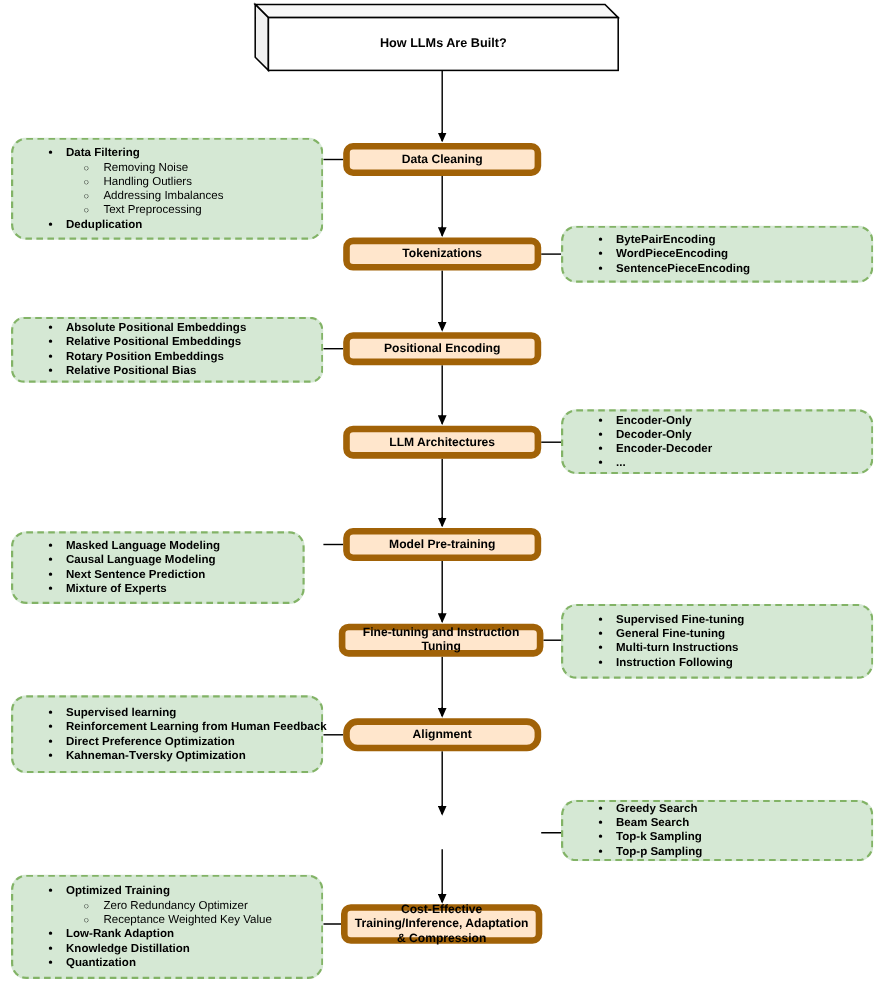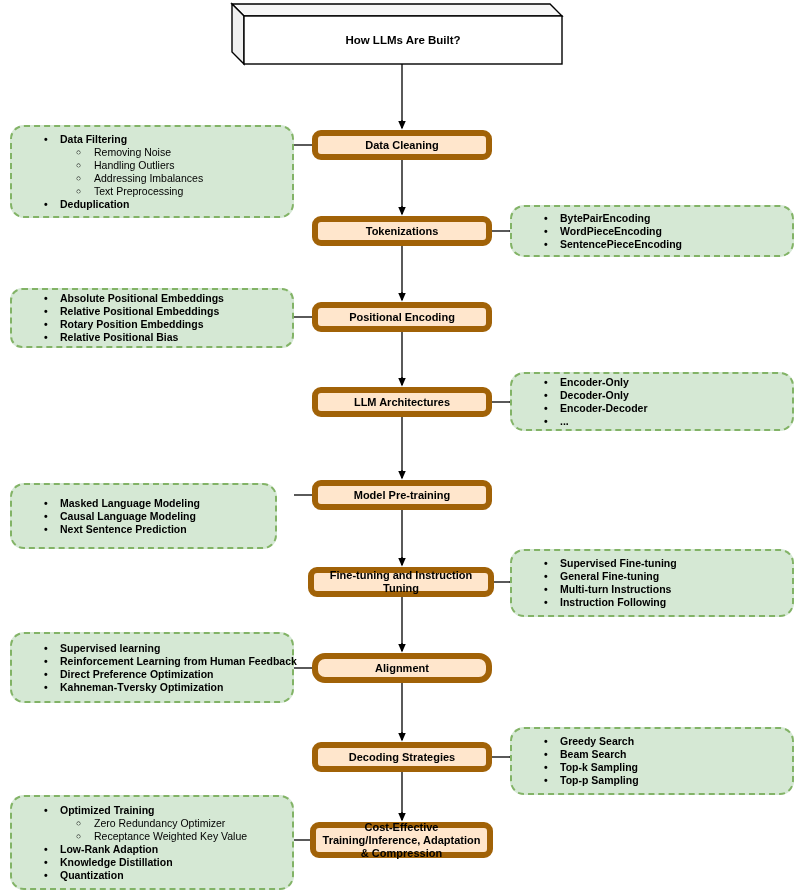--- a/index.html
+++ b/index.html
@@ -92,21 +92,20 @@
 
   <div class="title-text">How LLMs Are Built?</div>
 
   <div class="node" style="left:312px;top:130px;width:180px;height:30px;">Data Cleaning</div>
   <div class="node" style="left:312px;top:216px;width:180px;height:30px;text-align:right;">Tokenizations</div>
   <div class="node" style="left:312px;top:302px;width:180px;height:30px;">Positional Encoding</div>
   <div class="node" style="left:312px;top:387px;width:180px;height:30px;">LLM Architectures</div>
   <div class="node" style="left:312px;top:480px;width:180px;height:30px;">Model Pre-training</div>
   <div class="node" style="left:308px;top:567px;width:186px;height:30px;">Fine-tuning and Instruction Tuning</div>
   <div class="node" style="left:312px;top:653px;width:180px;height:30px;border-radius:13px;">Alignment</div>
-  <div class="node" style="left:312px;top:742px;width:180px;height:30px;">Decoding Strategies</div>
   <div class="node" style="left:310px;top:822px;width:183px;height:36px;">Cost-Effective Training/Inference, Adaptation &amp; Compression</div>
 
   <div class="panel" style="left:10px;top:97px;width:284px;height:93px;margin-top:28px;">
     <ul>
       <li class="b1">Data Filtering</li>
       <li class="b2">Removing Noise</li>
       <li class="b2">Handling Outliers</li>
       <li class="b2">Addressing Imbalances</li>
       <li class="b2">Text Preprocessing</li>
       <li class="b1">Deduplication</li>
@@ -137,20 +136,21 @@
       <li class="b1">Encoder-Decoder</li>
       <li class="b1">...</li>
     </ul>
   </div>
 
   <div class="panel" style="left:10px;top:462px;width:267px;height:66px;margin-top:21px;">
     <ul>
       <li class="b1">Masked Language Modeling</li>
       <li class="b1">Causal Language Modeling</li>
       <li class="b1">Next Sentence Prediction</li>
+      <li class="b1">Mixture of Experts</li>
     </ul>
   </div>
 
   <div class="panel" style="left:510px;top:549px;width:284px;height:68px;">
     <ul>
       <li class="b1">Supervised Fine-tuning</li>
       <li class="b1">General Fine-tuning</li>
       <li class="b1">Multi-turn Instructions</li>
       <li class="b1">Instruction Following</li>
     </ul>
@@ -158,21 +158,21 @@
 
   <div class="panel" style="left:10px;top:632px;width:284px;height:71px;">
     <ul>
       <li class="b1">Supervised learning</li>
       <li class="b1">Reinforcement Learning from Human Feedback</li>
       <li class="b1">Direct Preference Optimization</li>
       <li class="b1">Kahneman-Tversky Optimization</li>
     </ul>
   </div>
 
-  <div class="panel" style="left:510px;top:727px;width:284px;height:68px;">
+  <div class="panel" style="left:510px;top:727px;width:284px;height:56px;">
     <ul>
       <li class="b1">Greedy Search</li>
       <li class="b1">Beam Search</li>
       <li class="b1">Top-k Sampling</li>
       <li class="b1">Top-p Sampling</li>
     </ul>
   </div>
 
   <div class="panel" style="left:10px;top:795px;width:284px;height:95px;">
     <ul>

